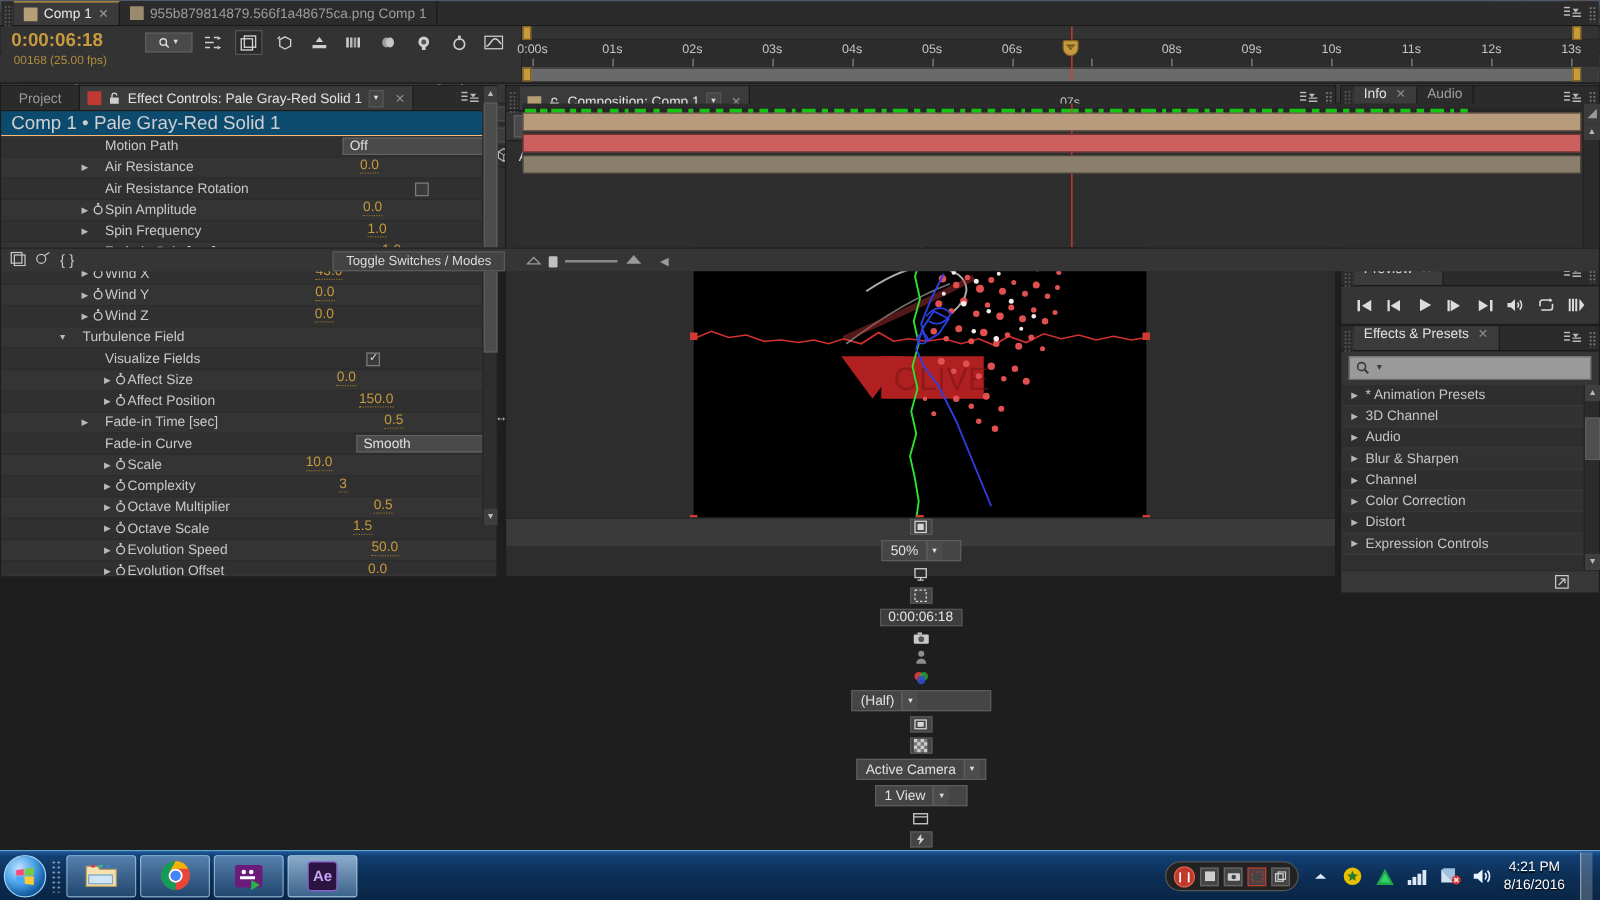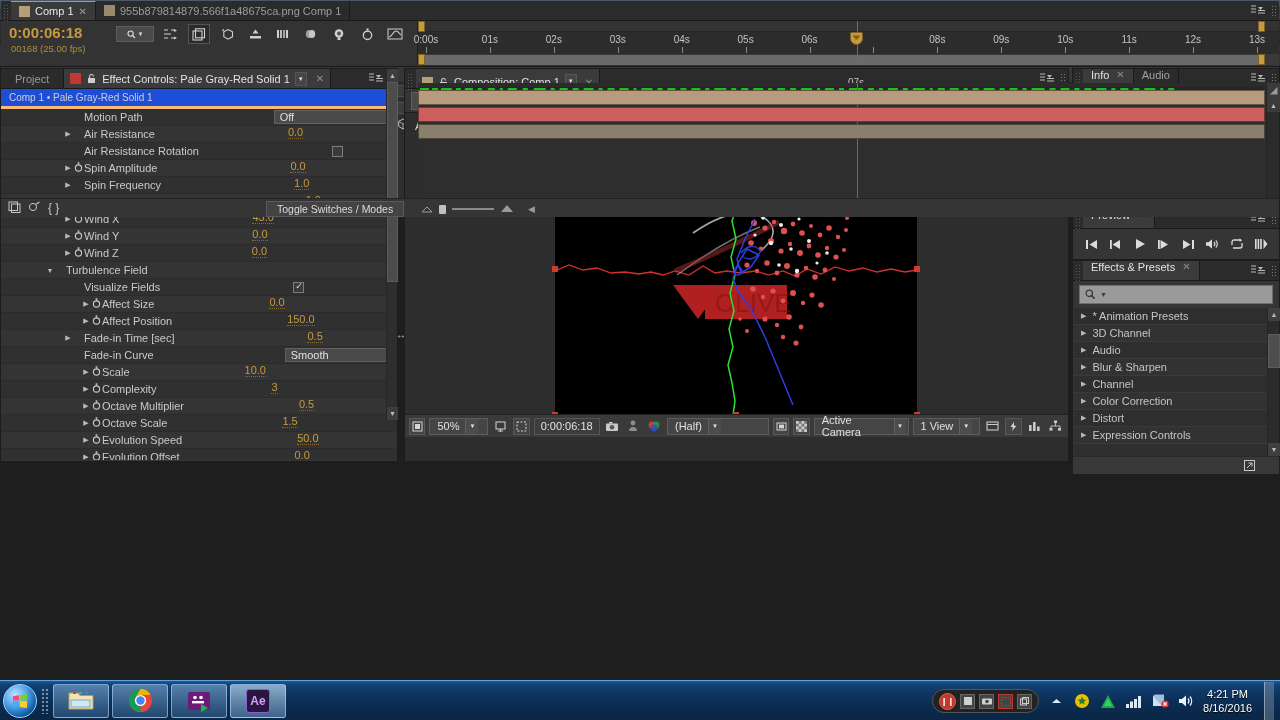--- a/index.html
+++ b/index.html
@@ -96,22 +96,22 @@
   #effect-controls { left:0; top:68px; width:398px; height:394px; }
   .ec-tabbar { display:flex; align-items:stretch; height:20px; background:#2b2b2b; border-bottom:1px solid #1a1a1a;}
   .ec-proj-tab { display:flex;align-items:center;padding:0 14px;color:#9a9a9a;font-size:11px;background:#2b2b2b;border-right:1px solid #1a1a1a;}
   .ec-main-tab {
     display:flex;align-items:center;gap:5px;padding:0 6px;background:#3b3b3b;
     color:#e3e3e3;font-size:11px; border-right:1px solid #1a1a1a;
   }
   .ec-swatch { width:11px;height:11px;background:#c03a33; }
   .ec-lock { width:11px;height:11px; }
   .ec-dd { width:12px;height:14px;border:1px solid #565656;background:#454545;display:flex;align-items:center;justify-content:center;font-size:6px;color:#ddd; }
-  .ec-sub { height:20px; background:#1d4ed8; display:flex;align-items:center;padding-left:8px;
-            color:#cfcfcf;font-size:10px; border-bottom:3px solid #fdba74;}
+  .ec-sub { height:20px; background:#0c4a6e; display:flex;align-items:center;padding-left:8px;
+            color:#cfcfcf;font-size:15px; border-bottom:1px solid #fdba74;}
   .ec-rows { position:relative; height:351px; overflow:hidden; background:#333; }
   .ec-row {
     height:17px; display:flex; align-items:center;
     border-bottom:1px solid #2b2b2b; padding-right:2px;
   }
   .ec-row:nth-child(even){ background:#343434; }
   .ec-row:nth-child(odd){ background:#303030; }
   .ec-tri { width:10px; text-align:center; color:#b9b9b9; font-size:7px; }
   .ec-stop { width:11px; text-align:center; color:#c9c9c9; font-size:9px; }
   .ec-name { color:#c9c9c9; font-size:11px; white-space:nowrap; }
@@ -145,21 +145,21 @@
   .bread-path { font-size:11px; color:#cfcfcf; }
   .renderer-wrap { margin-left:auto; display:flex;align-items:center;gap:6px;}
   .renderer-label { font-size:11px;color:#c4c4c4;}
   .renderer-btn { background:#4a4a4a;border:1px solid #5e5e5e;padding:2px 7px;font-size:11px;color:#e4e4e4;}
   .comp-view { position:relative; height:324px; background:#2d2d2d; }
   .active-cam { position:absolute; left:10px; top:7px; font-size:11px; color:#d8d8d8; }
   .comp-frame { position:absolute; left:150px; top:10px; width:362px; height:292px; background:#000; }
   .handle { position:absolute; width:6px;height:6px;background:#d03a32; }
   .comp-bottom {
     position:absolute; left:0; bottom:0; width:100%; height:23px; background:#3a3a3a;
-    border-top:1px solid #232323; display:flex; align-items:center; gap:4px; padding:0 4px;
+    border-top:1px solid #232323; display:flex; align-items:center; gap:4px; padding:0 4px;flex-direction:column;
   }
   .cb-btn { width:18px;height:17px;background:#444;border:1px solid #585858;display:flex;align-items:center;justify-content:center;color:#d6d6d6;font-size:10px;}
   .cb-sel { height:17px;background:#454545;border:1px solid #5c5c5c;display:flex;align-items:center;
             padding:0 2px 0 7px;color:#e0e0e0;font-size:11px; gap:6px;}
   .cb-sel .ar { width:13px;height:15px;background:#4c4c4c;border-left:1px solid #616161;display:flex;align-items:center;justify-content:center;font-size:6px;}
   .cb-time { height:17px;background:#3d3d3d;border:1px solid #565656;display:flex;align-items:center;padding:0 6px;color:#e4e4e4;font-size:11px;}
   .cb-icon { width:19px;height:17px;display:flex;align-items:center;justify-content:center;color:#c9c9c9;font-size:11px;}
 
   
   #info-panel { left:1072px; top:68px; width:208px; height:140px; }

